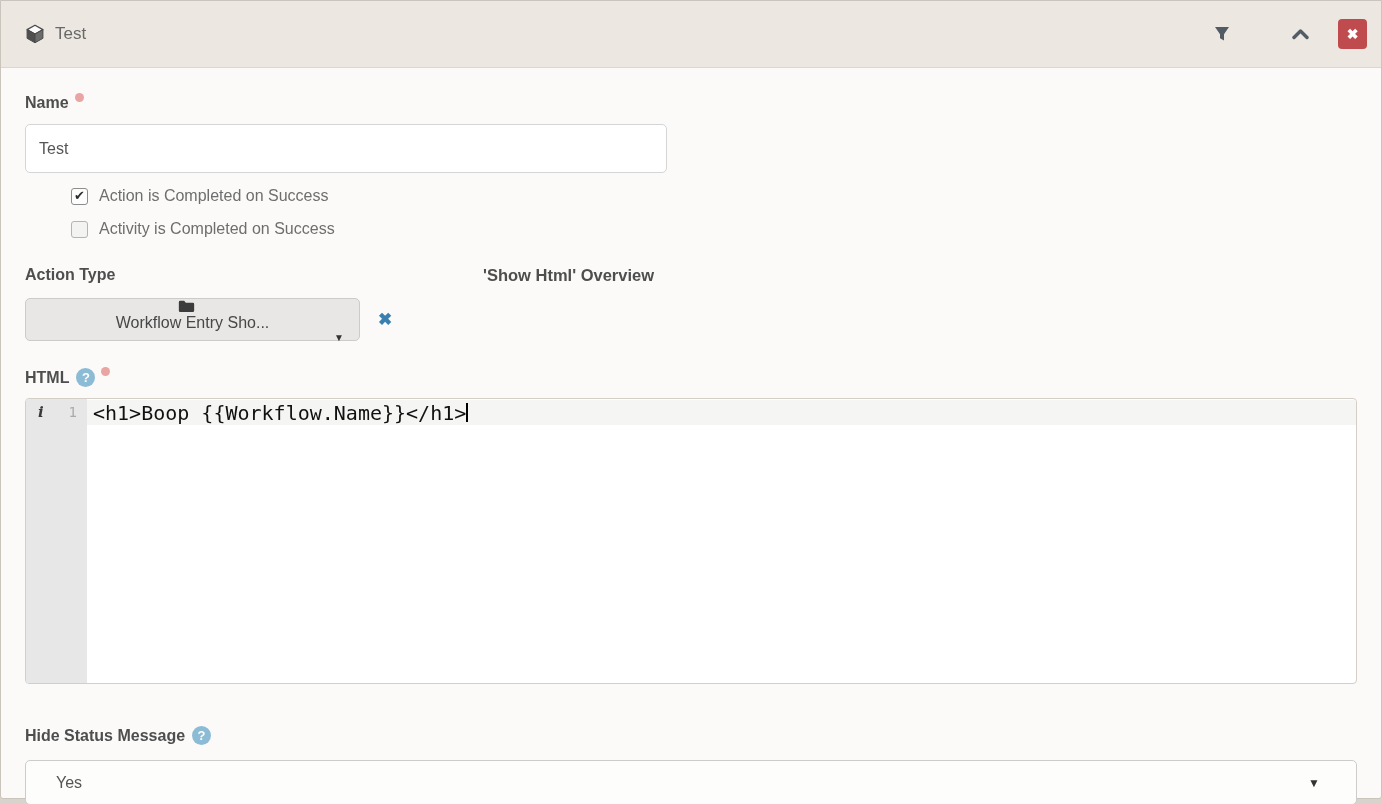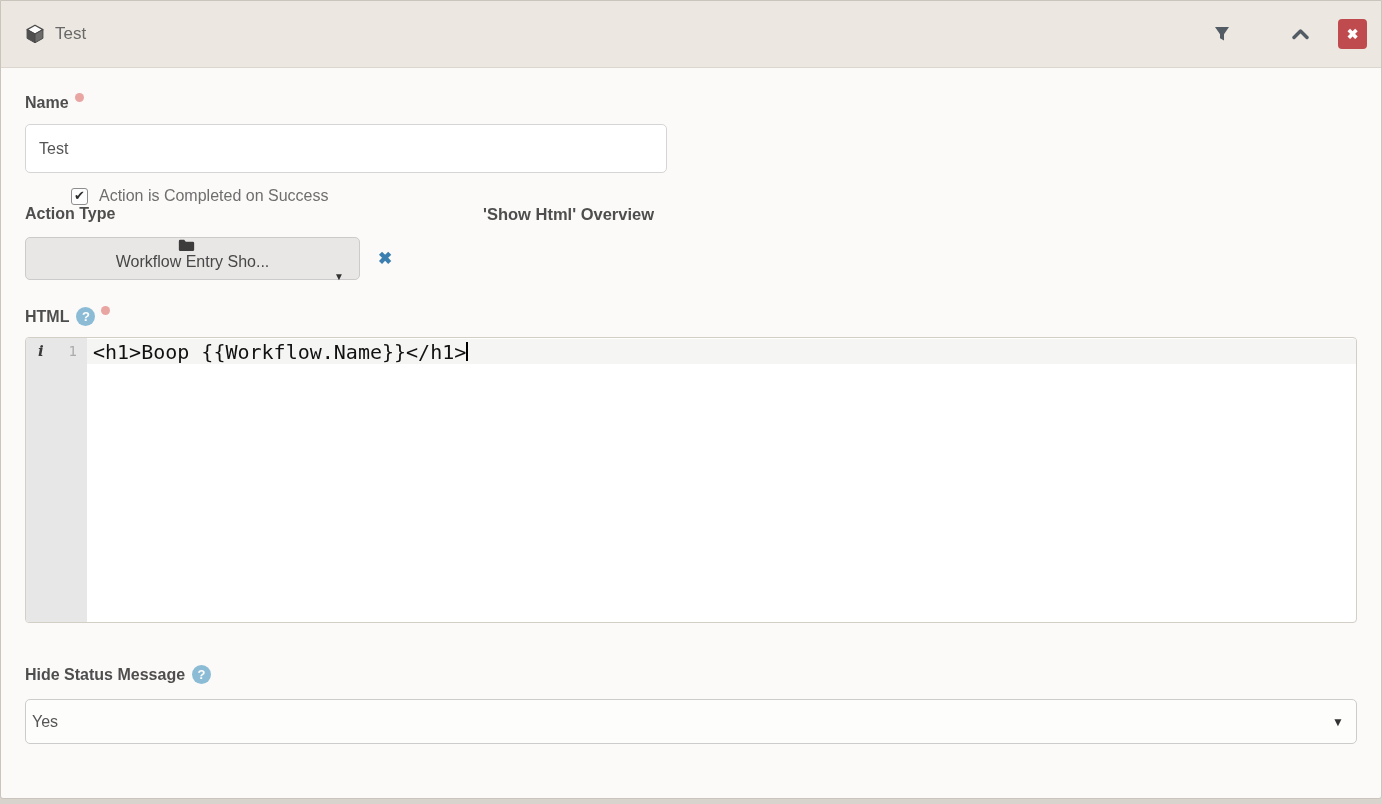--- a/index.html
+++ b/index.html
@@ -66,21 +66,21 @@
     width:17px; height:17px; border-radius:3px;
     border:1px solid #b4b4b4; background:#f3f3f2;
     display:flex; align-items:center; justify-content:center;
     font-size:13px; color:#2d2d2d;
   }
   .checkbox.checked { background:#fdfdfd; border-color:#8d8d8d; }
   .checkbox .mark { visibility:hidden; line-height:1; transform:translateY(-1px); }
   .checkbox.checked .mark { visibility:visible; }
   .check-label { font-size:16px; color:#6e6e6e; }
   
-  .row2 { display:flex; }
+  .row2 { display:flex; margin-top:28px; }
   .col-picker { width:458px; }
   .col-picker .field-label { margin-bottom:14px; }
   .picker-line { display:flex; align-items:center; }
   .picker-btn {
     width:335px; height:43px;
     background:#e8e7e5; border:1px solid #cbcbcb; border-radius:5px;
     display:flex; align-items:center;
     padding:0 15px; cursor:pointer;flex-direction:column;
   }
   .picker-btn .folder { width:17px; height:15px; display:block; margin-right:12px; flex:0 0 auto; }
@@ -119,21 +119,21 @@
     white-space:pre;
   }
   .caret-bar { width:2px; height:19px; background:#000; display:inline-block; }
   
   .hide-status-row { margin-top:42px; }
   .select-box {
     margin-top:15px;
     width:1332px; height:45px;
     background:#fdfdfc; border:1px solid #cccccc; border-radius:5px;
     display:flex; align-items:center;
-    padding:0 6px; cursor:pointer;
+    padding:0 30px; cursor:pointer;
   }
   .select-value { font-size:16px; color:#555; }
   .select-caret { margin-left:auto; font-size:12px; color:#333; margin-right:6px; }
 </style>
 </head>
 <body>
 
 <div class="panel">
 
   <div class="panel-header">
@@ -177,20 +177,26 @@
         </div>
         <input class="text-input" type="text" value="Test" style="">
       </div>
       <div class="col-checks">
         <div class="check-row">
           <span class="checkbox checked">
             <span class="mark">✔</span>
           </span>
           <span class="check-label">Action is Completed on Success</span>
         </div>
+        <div class="check-row">
+          <span class="checkbox">
+            <span class="mark">✔</span>
+          </span>
+          <span class="check-label">Activity is Completed on Success</span>
+        </div>
       </div>
     </div>
 
     <div class="row2">
       <div class="col-picker">
         <div class="field-label">
           <span>Action Type</span>
         </div>
         <div class="picker-line">
           <div class="picker-btn">

